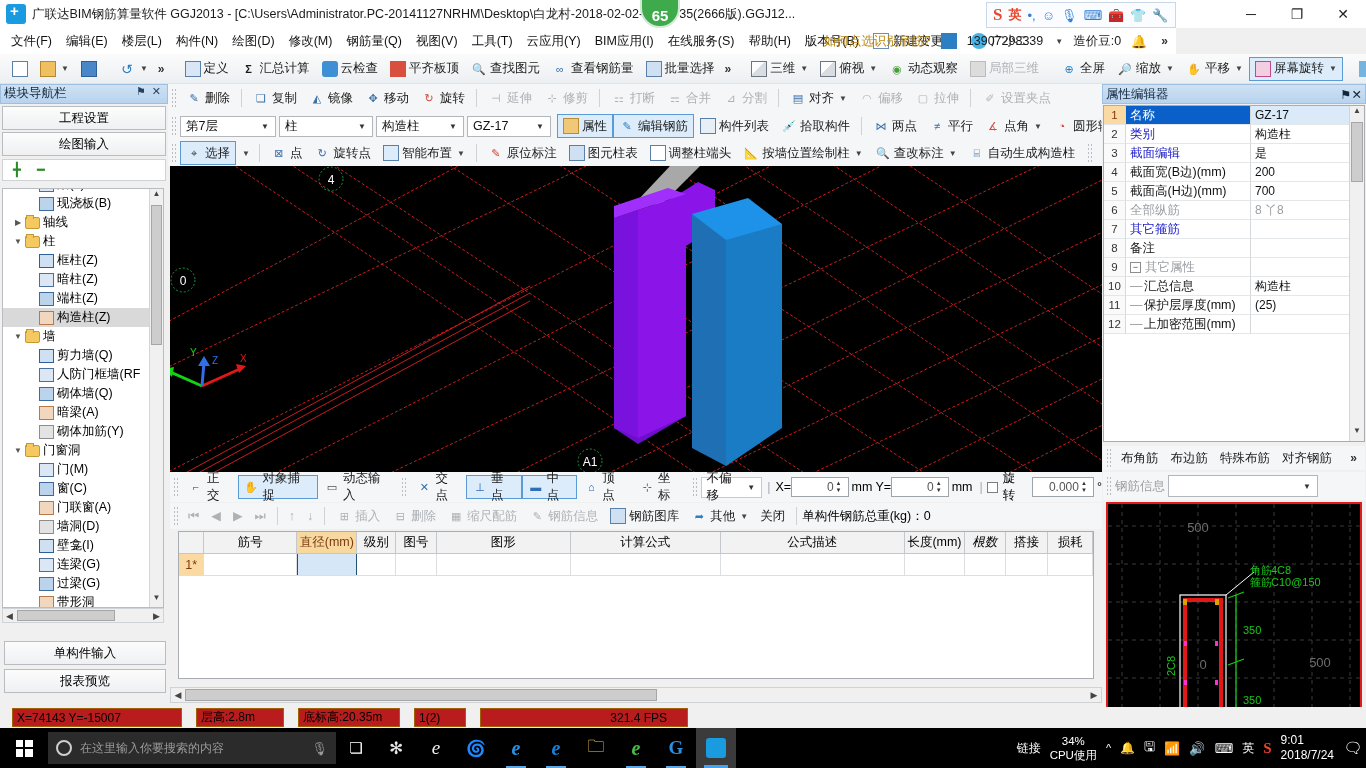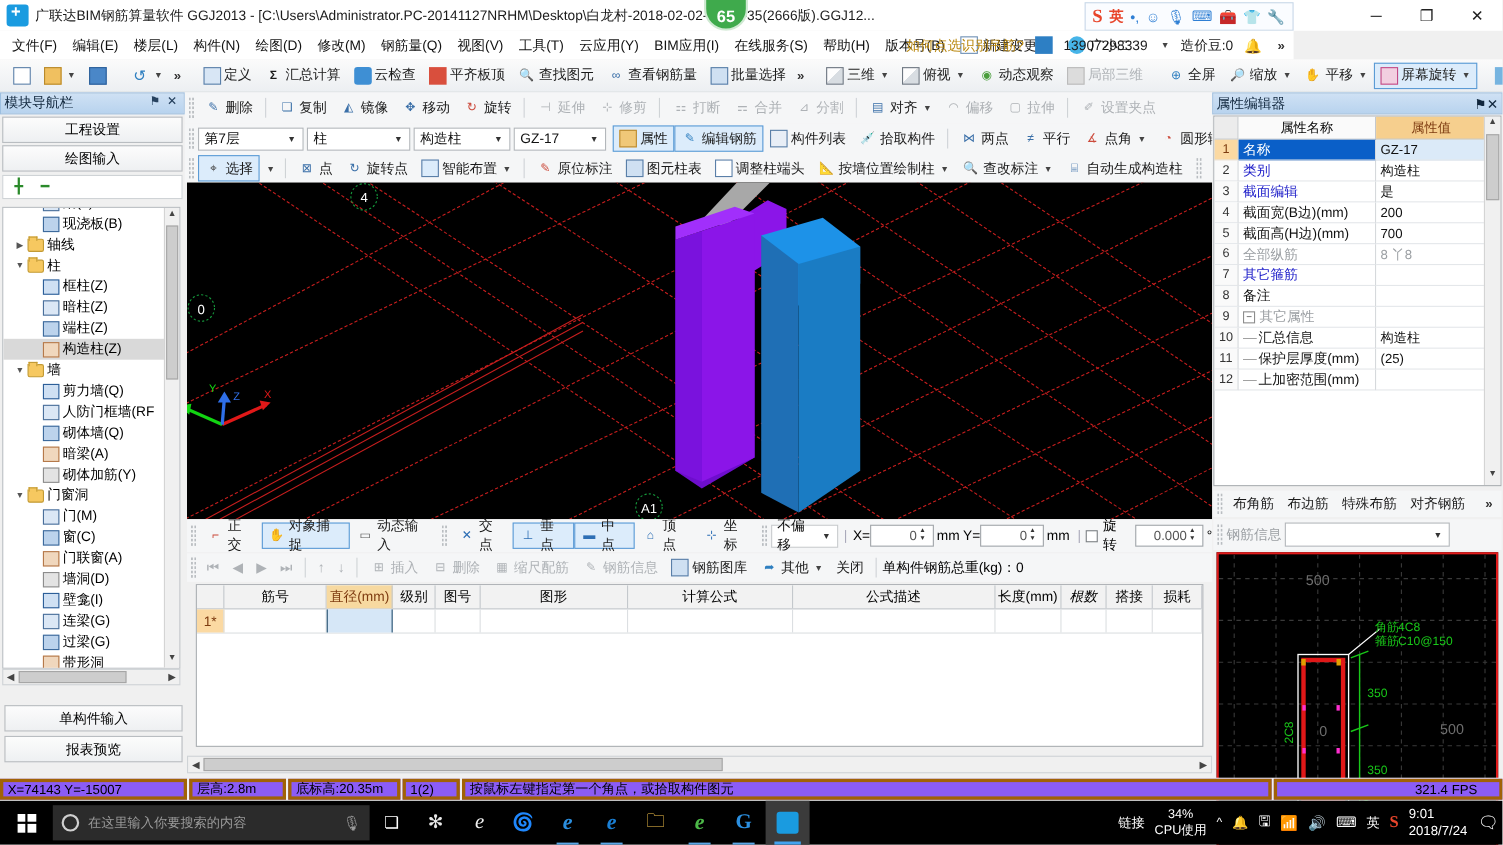--- a/index.html
+++ b/index.html
@@ -224,22 +224,22 @@
   .rd-tabbar { position:absolute; left:1px; top:362px; width:262px; height:24px;
                background:#f5f6f7; display:flex; align-items:center; font-size:12.5px; }
   .rd-rebarinfo { position:absolute; left:1px; top:388px; width:262px; height:28px;
                   background:#f5f6f7; display:flex; align-items:center; font-size:12.5px; }
   .sectionview { position:absolute; left:4px; top:418px; width:256px; height:268px;
                  background:#000; border:2px solid #e01b1b; overflow:hidden; }
 
   
   .statusbar { position:absolute; left:0; top:707px; width:1366px; height:21px;
                background:#f0f0f0; display:flex; align-items:center; gap:2px; font-size:12px; }
-  .sb { border:3px solid #a16207; background:#8b5cf6; height:19px; display:flex;
-        align-items:center; padding:0 4px; }
+  .sb { border:1px solid #a16207; background:#b91c1c; height:19px; display:flex;
+        align-items:center; padding:0 4px;margin-left:12px; }
 
   
   .taskbar { position:absolute; left:0; top:728px; width:1366px; height:40px; background:#000; display:flex; align-items:center; }
   .startbtn { width:48px; height:40px; display:flex; align-items:center; justify-content:center; }
   .winlogo { width:17px; height:17px; display:grid; grid-template-columns:1fr 1fr; grid-template-rows:1fr 1fr; gap:2px; }
   .winlogo i { background:#fff; display:block; }
   .searchbox { width:288px; height:32px; background:#2b2b2b; display:flex; align-items:center;
                padding:0 8px; gap:8px; }
   .cortana { width:16px; height:16px; border:2px solid #cfcfcf; border-radius:50%; flex:none; }
   .searchtxt { color:#9a9a9a; font-size:12px; flex:1; }
@@ -997,25 +997,20 @@
   </div>
 
   <div class="rightdock">
     <div class="rd-title">
       <span class="t">属性编辑器</span>
       <span class="pin">⚑</span>
       <span class="x">✕</span>
     </div>
 
     <div class="proptbl">
-      <div class="pt-hdr">
-        <div class="c0"></div>
-        <div class="c1">属性名称</div>
-        <div class="c2">属性值</div>
-      </div>
       <div id="pt-body">
           <div class="pt-row sel">
             <div class="c0">1</div>
             <div class="c1">
               <span>名称</span>
             </div>
             <div class="c2">GZ-17</div>
           </div>
           <div class="pt-row">
             <div class="c0">2</div>
@@ -1183,21 +1178,20 @@
       </svg>
     </div>
 
   </div>
 
   <div class="statusbar">
     <div class="sb" style="width:170px;">X=74143  Y=-15007</div>
     <div class="sb" style="width:88px;">层高:2.8m</div>
     <div class="sb" style="width:102px;">底标高:20.35m</div>
     <div class="sb" style="width:52px;">1(2)</div>
-    <div class="sb" style="width:736px;">按鼠标左键指定第一个角点，或拾取构件图元</div>
     <div class="sb" style="width:208px;justify-content:flex-end;padding-right:20px;">321.4 FPS</div>
   </div>
 
   <div class="taskbar">
     <div class="startbtn">
       <span class="winlogo">
           <i></i>
           <i></i>
           <i></i>
           <i></i>

